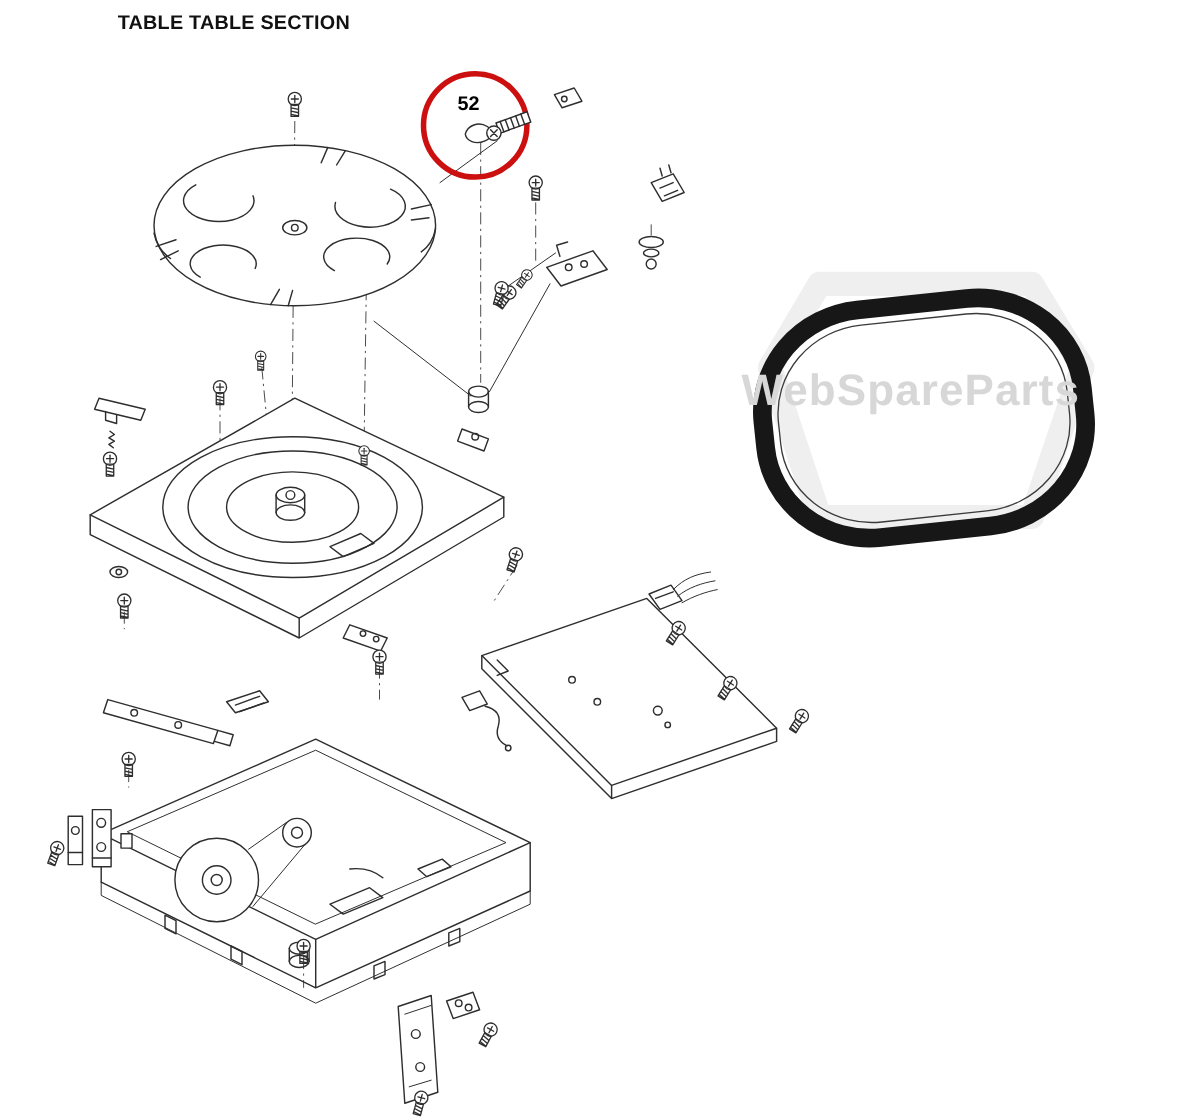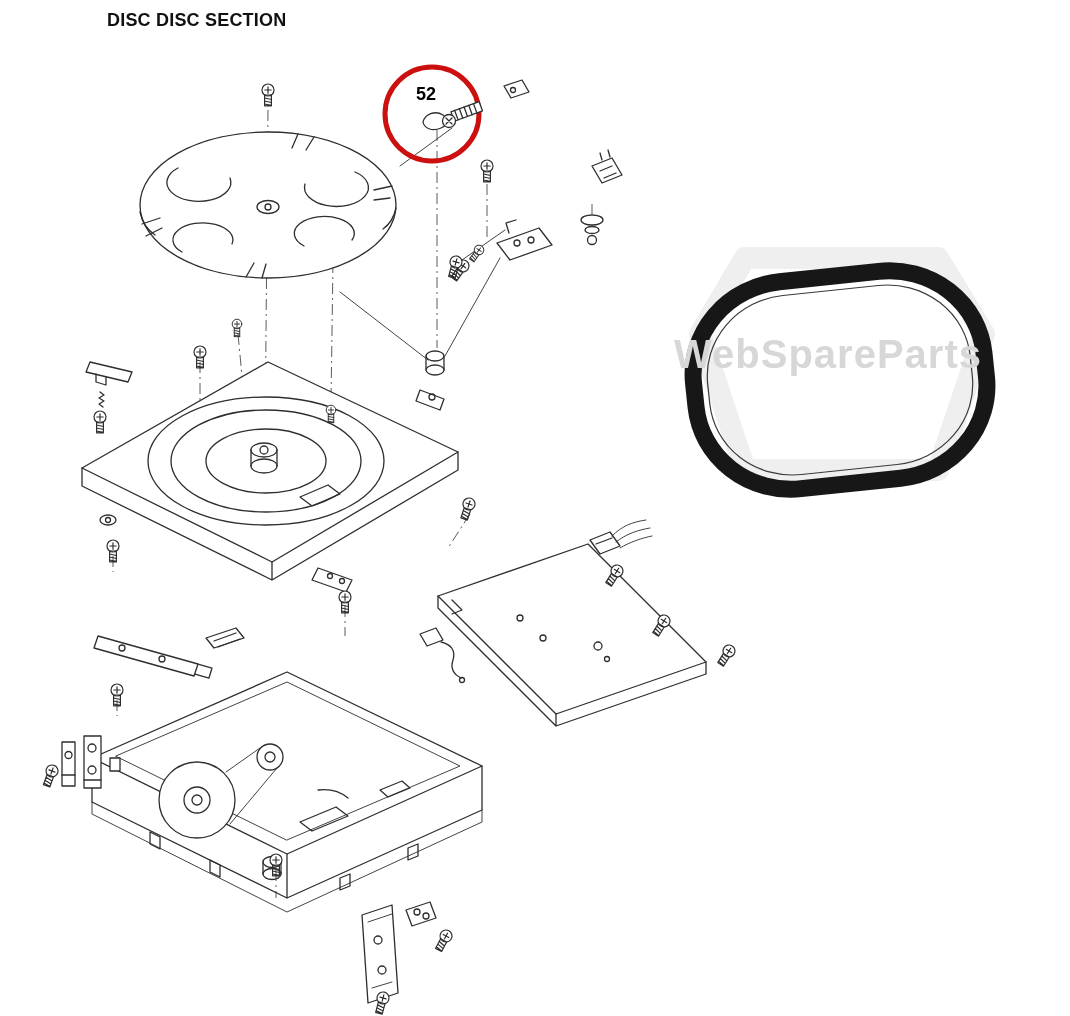--- a/index.html
+++ b/index.html
@@ -11,21 +11,21 @@
   .ln{fill:none;stroke:#2e2e2e;stroke-width:1.3;stroke-linecap:round;stroke-linejoin:round;}
   .thin{stroke-width:.9;}
   .axis{fill:none;stroke:#4a4a4a;stroke-width:.9;stroke-dasharray:11 4 2 4;}
   .callout-label{font-size:18px;font-weight:bold;fill:#000;font-family:"Liberation Sans",sans-serif;}
   .wm-text{font-size:40px;font-weight:bold;letter-spacing:1px;font-family:"Liberation Sans",sans-serif;}
 </style>
 </head>
 <body>
 
 <div class="page">
-  <h1 class="title">DISC DISC SECTION</h1>
+  <h1 class="title">TABLE TABLE SECTION</h1>
 
   <svg class="diagram" width="1070" height="1016" viewBox="0 0 1070 1016">
     <defs>
       <g id="screw" fill="none" stroke="#2e2e2e" stroke-width="1.2" stroke-linecap="round">
         <circle cx="0" cy="0" r="6" fill="#ffffff"></circle>
         <line x1="-3.2" y1="0" x2="3.2" y2="0"></line>
         <line x1="0" y1="-3.2" x2="0" y2="3.2"></line>
         <path d="M-3.4,5 h6.8 M-3.4,5 v10.5 M3.4,5 v10.5 M-3.4,8 l6.8,1.5 M-3.4,11 l6.8,1.5 M-3.4,14 l6.8,1.3 M-3.4,15.8 h6.8"></path>
       </g>
     </defs>

